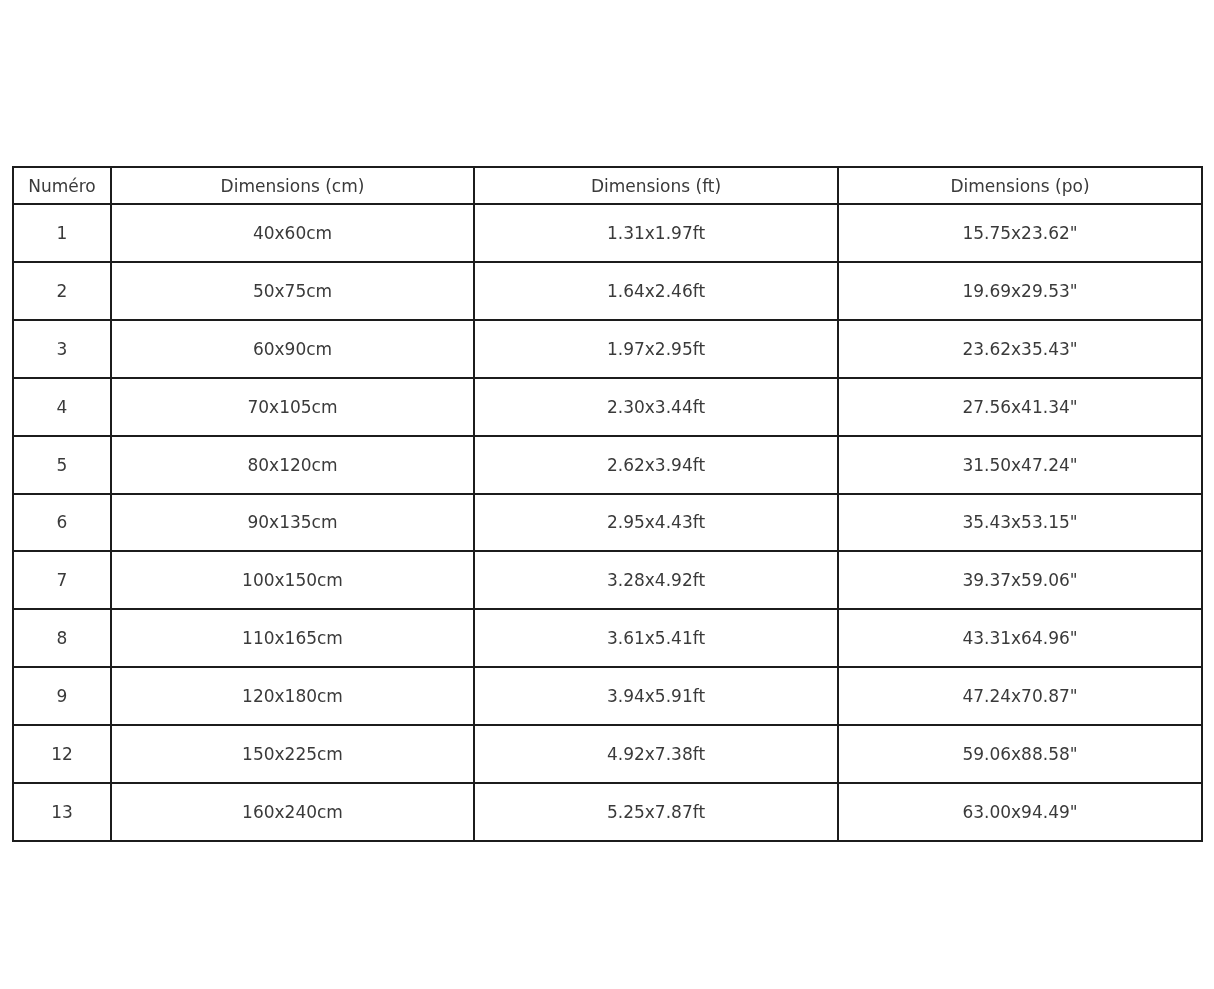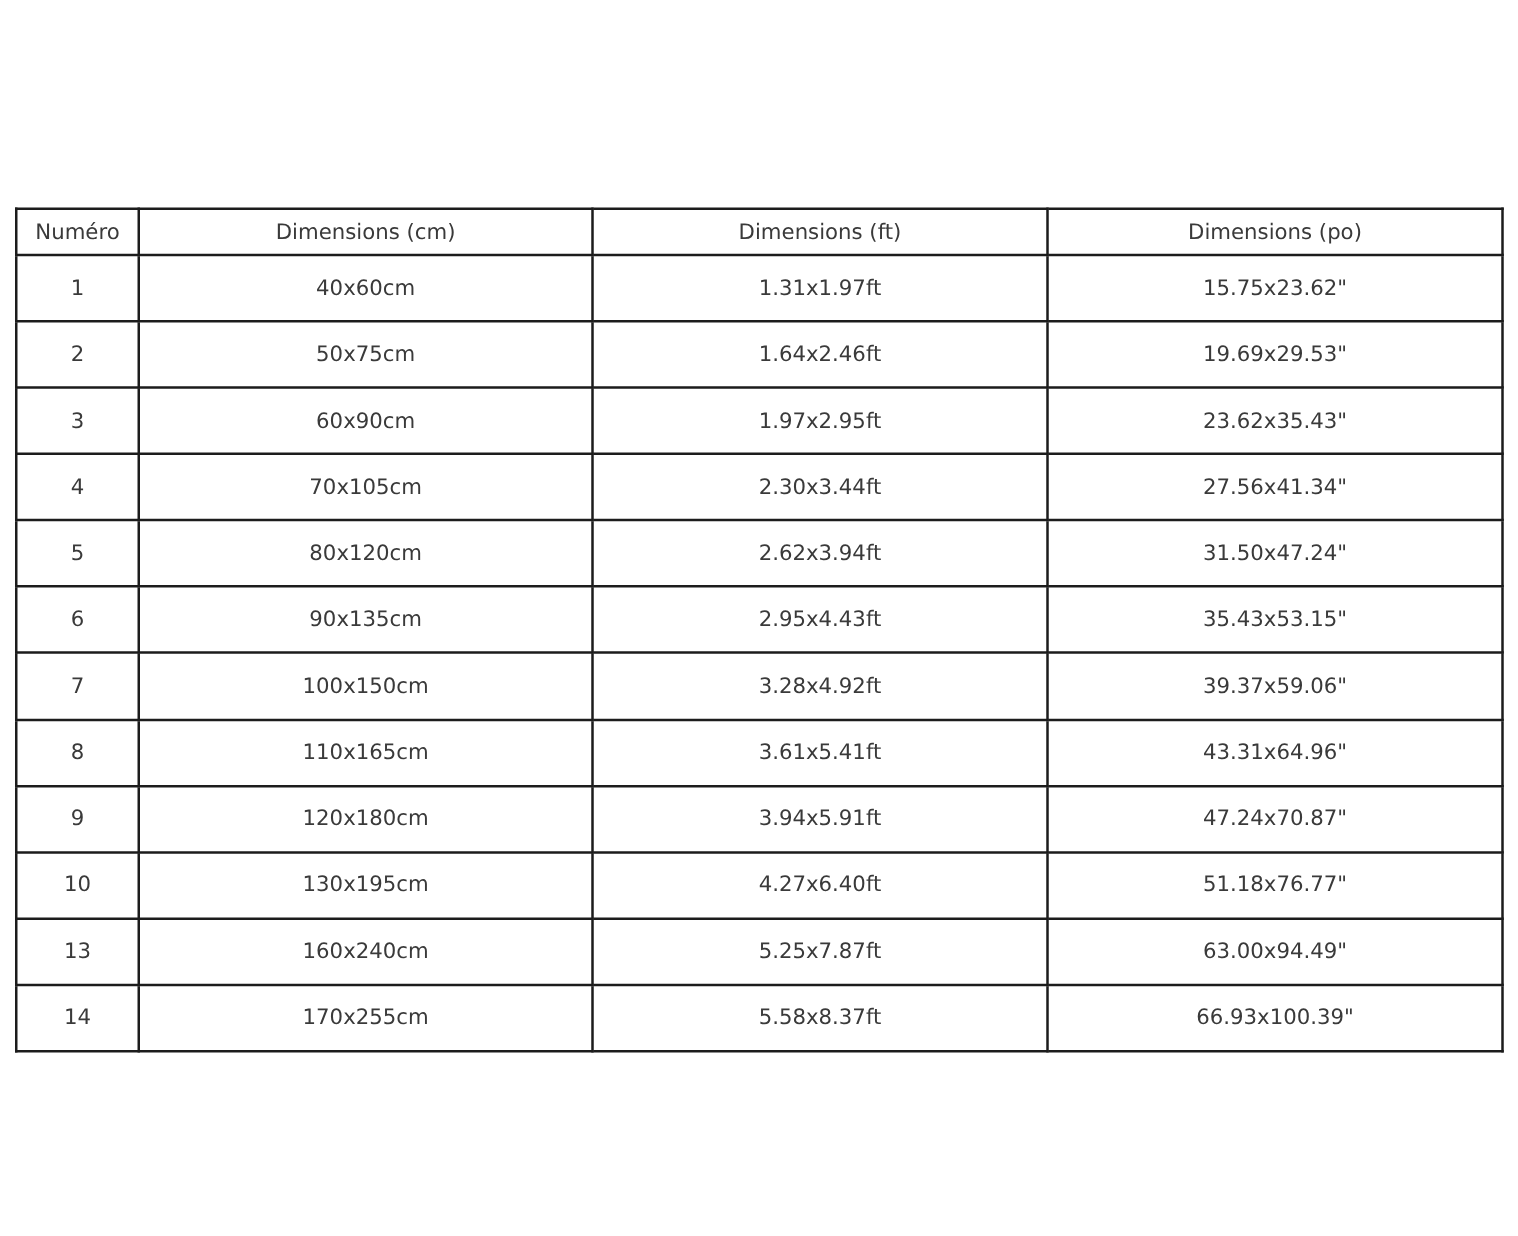--- a/index.html
+++ b/index.html
@@ -111,32 +111,26 @@
           <td>3.61x5.41ft</td>
           <td>43.31x64.96"</td>
         </tr>
         <tr>
           <td>9</td>
           <td>120x180cm</td>
           <td>3.94x5.91ft</td>
           <td>47.24x70.87"</td>
         </tr>
         <tr>
-          <td>10</td>
-          <td>130x195cm</td>
-          <td>4.27x6.40ft</td>
-          <td>51.18x76.77"</td>
+          <td>12</td>
+          <td>150x225cm</td>
+          <td>4.92x7.38ft</td>
+          <td>59.06x88.58"</td>
         </tr>
         <tr>
           <td>13</td>
           <td>160x240cm</td>
           <td>5.25x7.87ft</td>
           <td>63.00x94.49"</td>
         </tr>
-        <tr>
-          <td>14</td>
-          <td>170x255cm</td>
-          <td>5.58x8.37ft</td>
-          <td>66.93x100.39"</td>
-        </tr>
       </tbody>
   </table>
 </div>
 
 </body></html>

